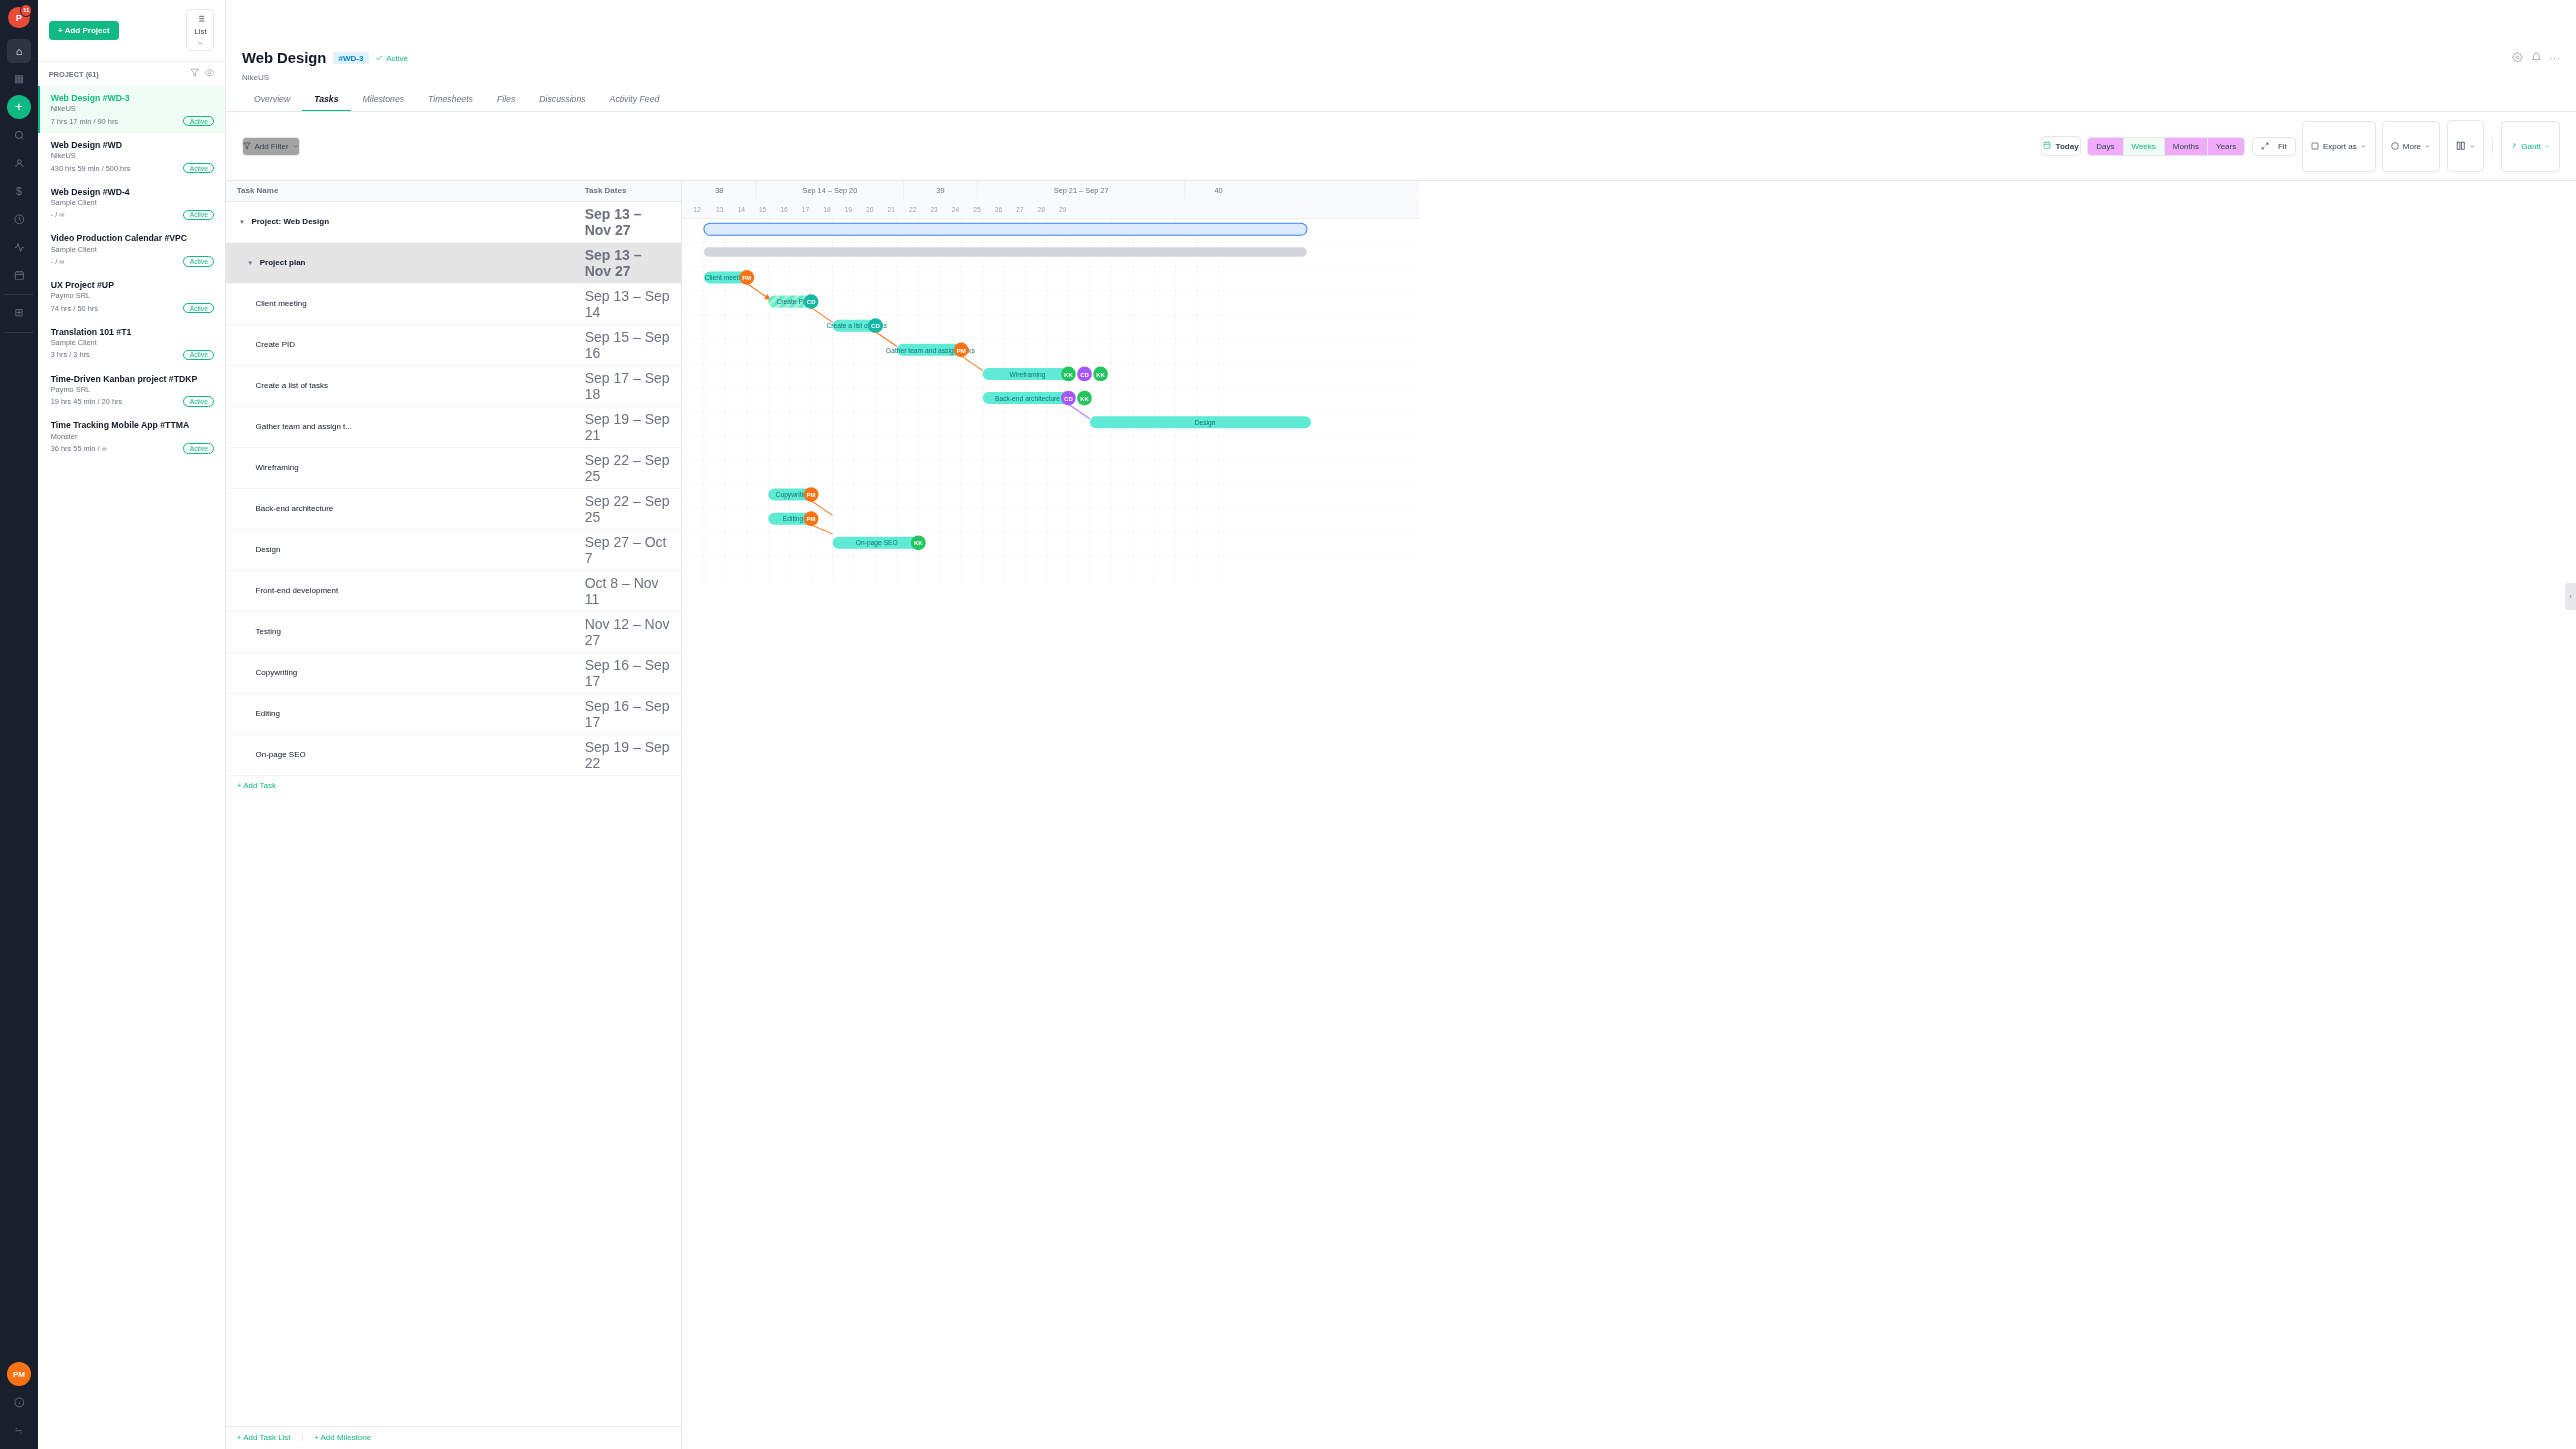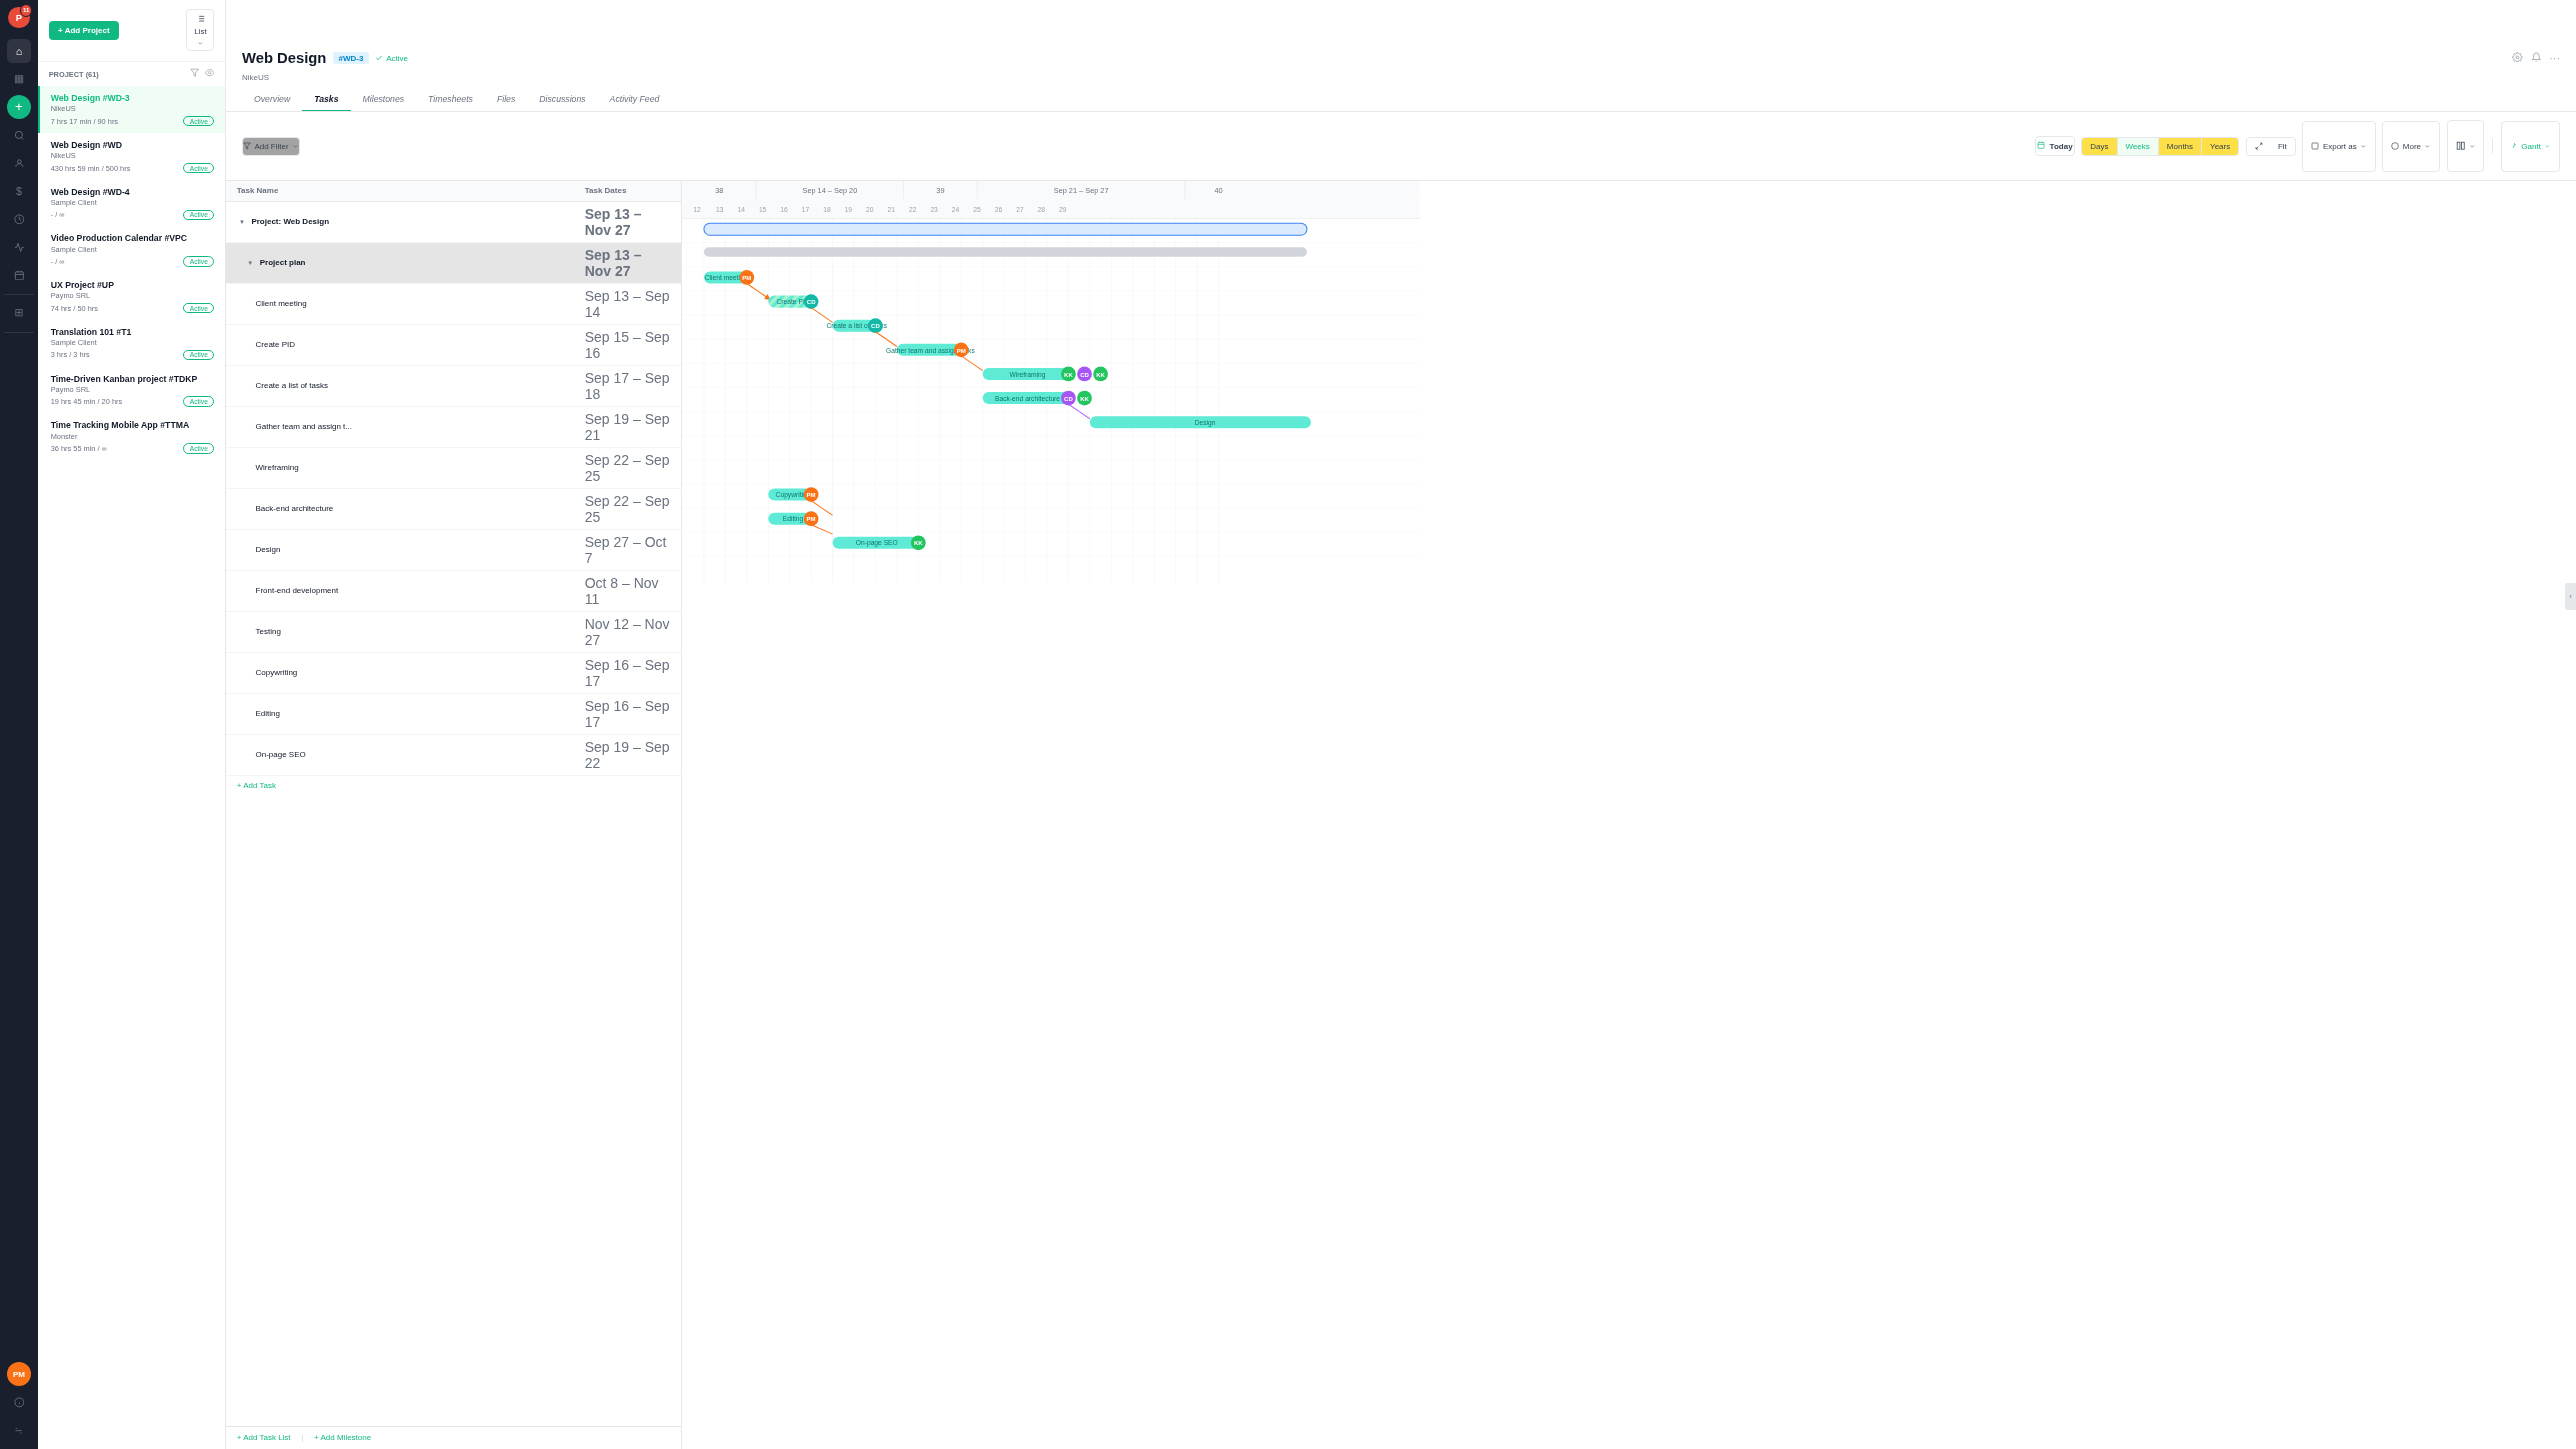--- a/index.html
+++ b/index.html
@@ -243,34 +243,34 @@
       border: 0.7px solid #e5e7eb;
       border-radius: 4px;
       overflow: hidden;
     }
     .period-btn {
       padding: 4px 8px;
       font-size: 8px;
       color: #374151;
       cursor: pointer;
       border-right: 0.7px solid #e5e7eb;
-      background: #fde047;
+      background: #f0abfc;
     }
     .period-btn:last-child { border-right: none; }
     .period-btn.active { background: #f0fdf4; color: #10b981; }
 
     .fit-btn {
       padding: 4px 8px;
       border: 0.7px solid #e5e7eb;
       border-radius: 4px;
       font-size: 8px;
       color: #374151;
       cursor: pointer;
       background: #fff;
-      display: flex; align-items: center; gap: 15px; justify-content: space-between;
+      display: flex; align-items: center; gap: 9px; justify-content: space-between;
     }
     .export-btn, .more-btn, .columns-btn, .gantt-btn {
       padding: 20px 8px;
       border: 0.7px solid #e5e7eb;
       border-radius: 4px;
       font-size: 8px;
       color: #374151;
       cursor: pointer;
       background: #fff;
       display: flex; align-items: center; gap: 3.4px;

